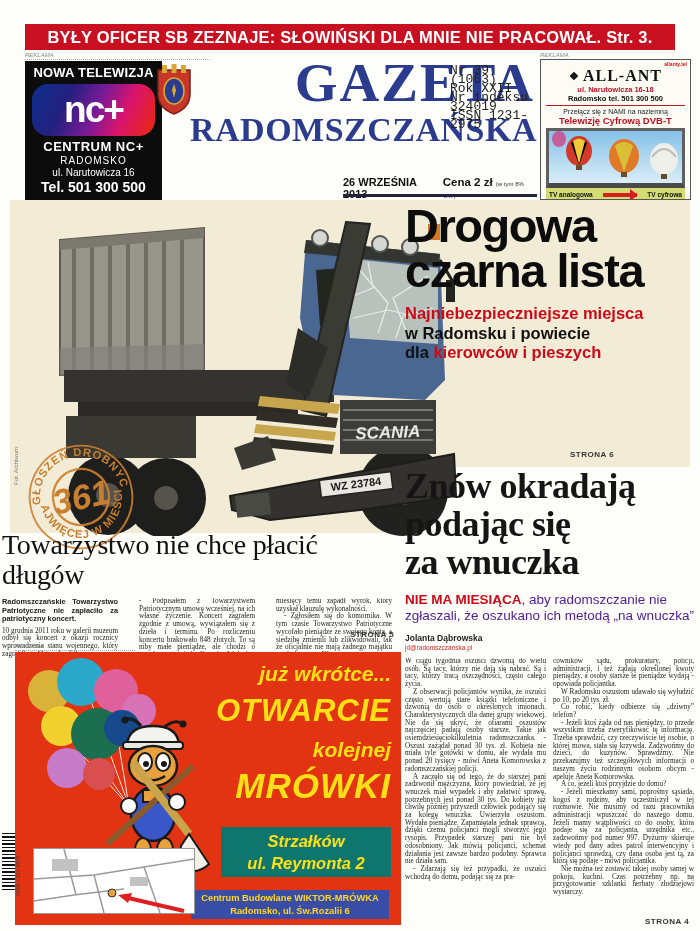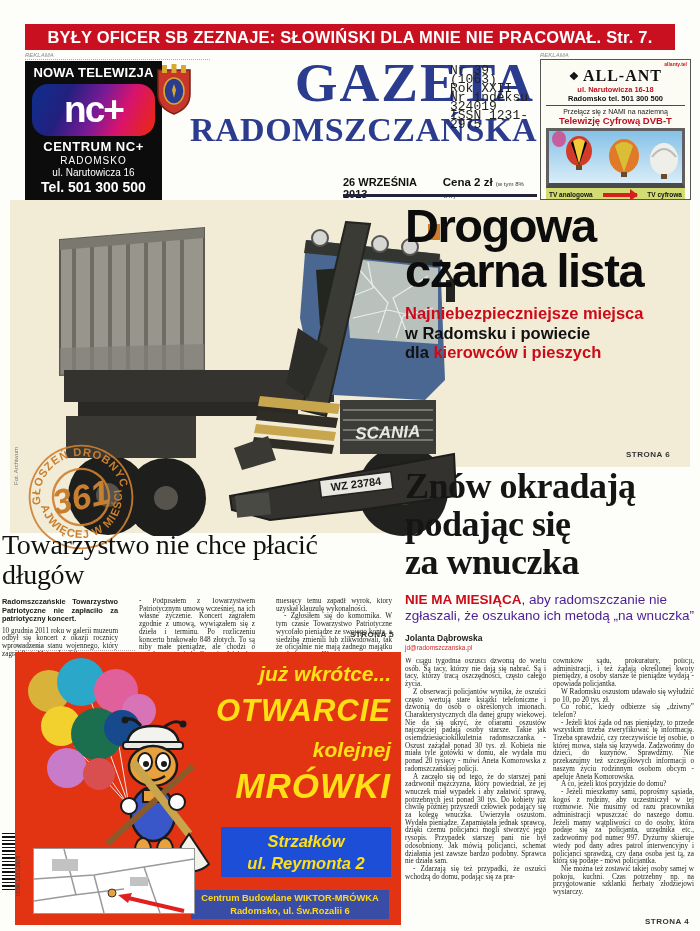--- a/index.html
+++ b/index.html
@@ -82,21 +82,21 @@
   .f1t{ font-size:47px; line-height:45px; font-weight:900; letter-spacing:-1.5px; color:#0c0c0c; }
   .f1sub{ margin-top:11px; font-size:16.5px; line-height:19.5px; font-weight:800; color:#111; }
   .red{ color:#cc0a18; }
   .bullets{ margin-top:13px; width:282px; }
   .bullets p{ position:relative; padding-left:14px; margin:1px 0;
               font-family:"Liberation Serif",serif; font-size:14px; line-height:16.5px; color:#151515; }
   .bullets p::before{ content:""; position:absolute; left:1px; top:5.5px; width:7px; height:7px;
                       border-radius:50%; background:#c00e1f; }
   .bullets p:nth-child(4){ margin-left:92px; width:186px; }
   .strona{ font-size:8px; font-weight:800; letter-spacing:.5px; color:#333; }
-  #strona6{ position:absolute; left:626px; top:450px; }
+  #strona6{ position:absolute; left:570px; top:450px; }
 
   
   .f2{ position:absolute; left:405px; top:467px; width:290px; }
   .f2t{ font-family:"Liberation Serif",serif; font-weight:900; font-size:36px; line-height:38px;
         letter-spacing:-.5px; color:#151515; }
   .f2lead{ margin-top:11px; font-size:13.5px; line-height:16px; }
   .f2lead .lr{ font-weight:900; color:#cc0a18; font-family:"Liberation Sans",sans-serif; }
   .f2lead .lb{ font-family:Liberation Sans, sans-serif; color:#4c1d95; }
   .byline{ margin-top:9px; font-size:8.5px; font-weight:800; color:#222; }
   .email{ font-size:6.5px; color:#cc2a2a; margin-top:1px; }
@@ -116,40 +116,40 @@
   #strona5{ position:absolute; left:350px; top:630px; }
 
   
   .mrowka{ position:absolute; left:15px; top:652px; width:386px; height:273px; background:#e23313; overflow:hidden; }
   .mr-text{ position:absolute; right:10px; top:10px; width:250px; text-align:right; color:#ffe014;
             font-style:italic; font-weight:900; }
   .mr1{ font-size:21px; }
   .mr2{ font-size:31px; letter-spacing:1px; margin-top:7px; }
   .mr3{ font-size:21px; margin-top:9px; }
   .mr4{ font-size:35px; letter-spacing:1px; margin-top:4px; }
-  .mrbox1{ position:absolute; right:10px; top:175px; width:170px; height:50px; background:#1d4ed8;
+  .mrbox1{ position:absolute; right:10px; top:175px; width:170px; height:50px; background:#0f766e;
            color:#ffe014; font-style:italic; font-weight:900; font-size:16.5px; line-height:22px;
            text-align:center; padding-top:3px; }
   .mrbox2{ position:absolute; right:12px; top:238px; width:198px; height:29px; background:#3a4da6;
            color:#ffd81a; font-weight:800; font-size:9.3px; line-height:13px; text-align:center; padding-top:2px; }
   .mrmap{ position:absolute; left:18px; top:196px; width:162px; height:66px; background:#fff; border:1px solid #999; }
 
   
   .barcode{ position:absolute; left:2px; top:833px; width:13px; height:58px;
             background:repeating-linear-gradient(to bottom,#111 0 1.5px,#fff 1.5px 3.5px); }
   .issn-side{ position:absolute; left:15px; top:828px; height:68px; writing-mode:vertical-rl;
               transform:rotate(180deg); font-size:5.5px; color:#444; }
 </style>
 </head>
 <body>
 
 <div class="page">
 
   <div class="banner">
-    <span>BYŁY OFICER SB ZEZNAJE: SŁOWIŃSKI DLA MNIE NIE PRACOWAŁ. Str. 7.</span>
+    <span>BYŁY OFICER SB ZEZNAJE: SŁOWIŃSKI DLA MNIE NIE PRACOWAŁ. Str. 3.</span>
   </div>
   <div class="rek rek1">REKLAMA</div>
   <div class="rek rek2">REKLAMA</div>
 
   <div class="ncplus">
     <div class="nc-top">NOWA TELEWIZJA</div>
     <div class="nc-logo">nc+</div>
     <div class="nc-l1">CENTRUM NC+</div>
     <div class="nc-l2">RADOMSKO</div>
     <div class="nc-l3">ul. Narutowicza 16</div>

